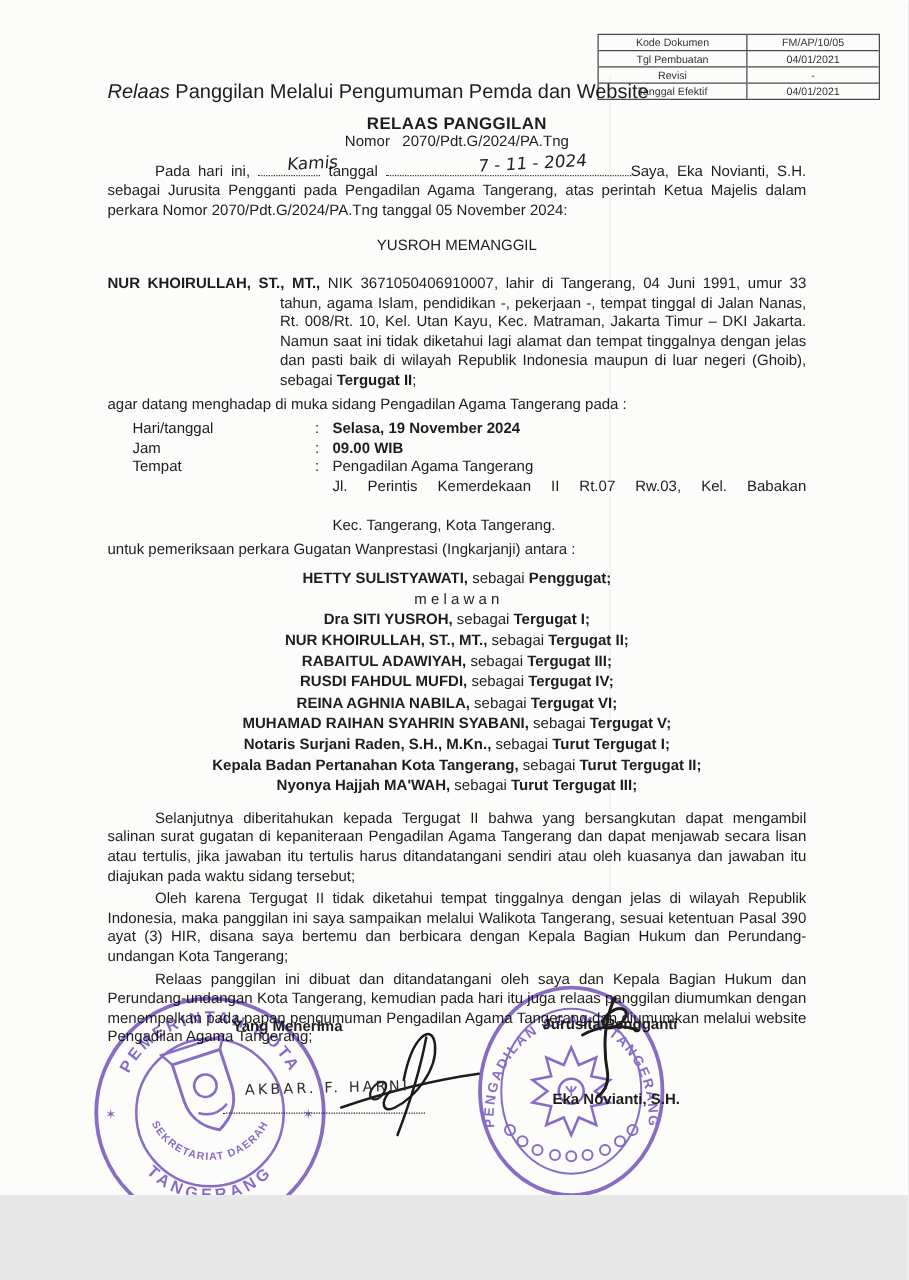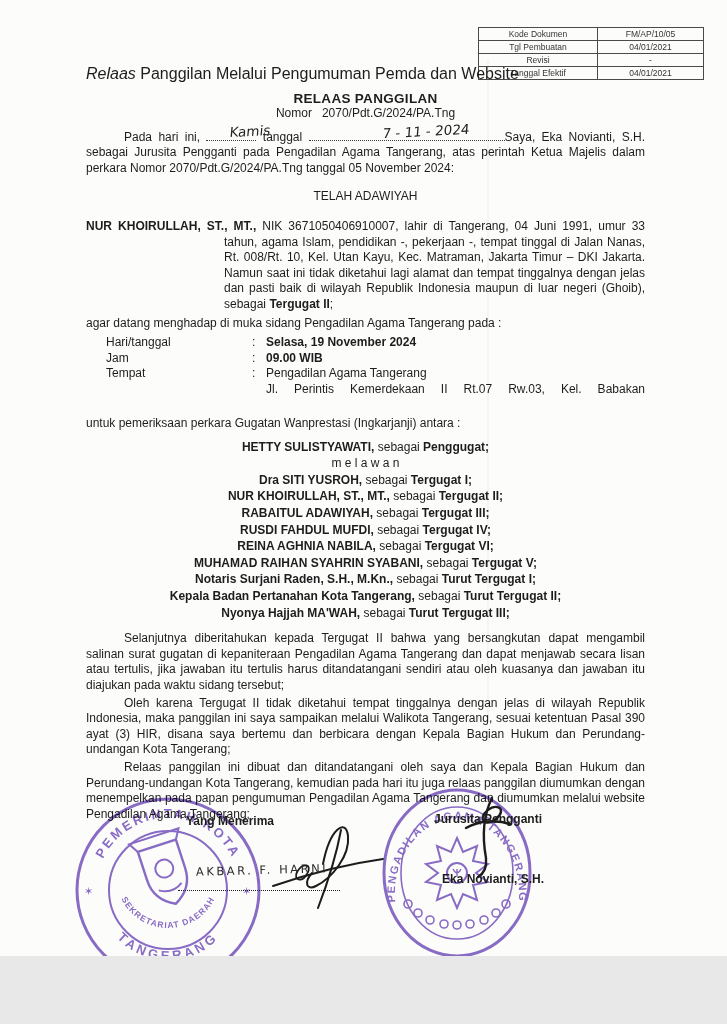--- a/index.html
+++ b/index.html
@@ -88,21 +88,21 @@
   <div class="content">
     <div class="top-note">
       <span class="it">Relaas</span><span> Panggilan Melalui Pengumuman Pemda dan Website</span>
     </div>
 
     <div class="title">RELAAS PANGGILAN</div>
     <div class="subtitle">Nomor&nbsp;&nbsp;&nbsp;2070/Pdt.G/2024/PA.Tng</div>
 
     <p class="just ind mt1"><span>Pada hari ini, </span><span class="fill fill-day"><span class="hand">Kamis</span></span><span> tanggal </span><span class="fill fill-date"><span class="hand">7 - 11 - 2024</span></span><span>Saya, Eka Novianti, S.H. sebagai Jurusita Pengganti pada Pengadilan Agama Tangerang, atas perintah Ketua Majelis dalam perkara Nomor 2070/Pdt.G/2024/PA.Tng tanggal 05 November 2024:</span></p>
 
-    <div class="center-head">TELAH ADAWIYAH</div>
+    <div class="center-head">YUSROH MEMANGGIL</div>
 
     <p class="just hang mt3"><b>NUR KHOIRULLAH, ST., MT.,</b><span> NIK 3671050406910007, lahir di Tangerang, 04 Juni 1991, umur 33 tahun, agama Islam, pendidikan -, pekerjaan -, tempat tinggal di Jalan Nanas, Rt. 008/Rt. 10, Kel. Utan Kayu, Kec. Matraman, Jakarta Timur – DKI Jakarta. Namun saat ini tidak diketahui lagi alamat dan tempat tinggalnya dengan jelas dan pasti baik di wilayah Republik Indonesia maupun di luar negeri (Ghoib), sebagai </span><b>Tergugat II</b><span>;</span></p>
 
     <p class="mt4">agar datang menghadap di muka sidang Pengadilan Agama Tangerang pada :</p>
 
     <div class="hearing">
       <div class="hrow">
         <div class="hlabel">Hari/tanggal</div>
         <div class="hcolon">:</div>
         <div class="hvalue"><b>Selasa, 19 November 2024</b></div>
@@ -111,20 +111,21 @@
         <div class="hlabel">Jam</div>
         <div class="hcolon">:</div>
         <div class="hvalue"><b>09.00 WIB</b></div>
       </div>
       <div class="hrow">
         <div class="hlabel">Tempat</div>
         <div class="hcolon">:</div>
         <div class="hvalue">
           <div>Pengadilan Agama Tangerang</div>
           <div class="force-justify">Jl. Perintis Kemerdekaan II Rt.07 Rw.03, Kel. Babakan</div>
+          <div>Kec. Tangerang, Kota Tangerang.</div>
         </div>
       </div>
     </div>
 
     <p class="mt4">untuk pemeriksaan perkara Gugatan Wanprestasi (Ingkarjanji) antara :</p>
 
     <div class="parties">
       <div><b>HETTY SULISTYAWATI,</b><span> sebagai </span><b>Penggugat;</b></div>
       <div>m e l a w a n</div>
       <div><b>Dra SITI YUSROH,</b><span> sebagai </span><b>Tergugat I;</b></div>

